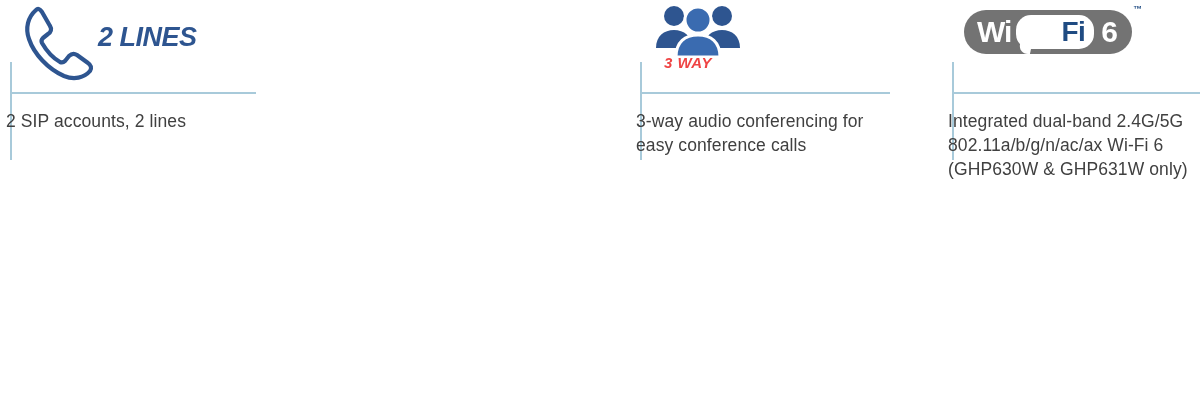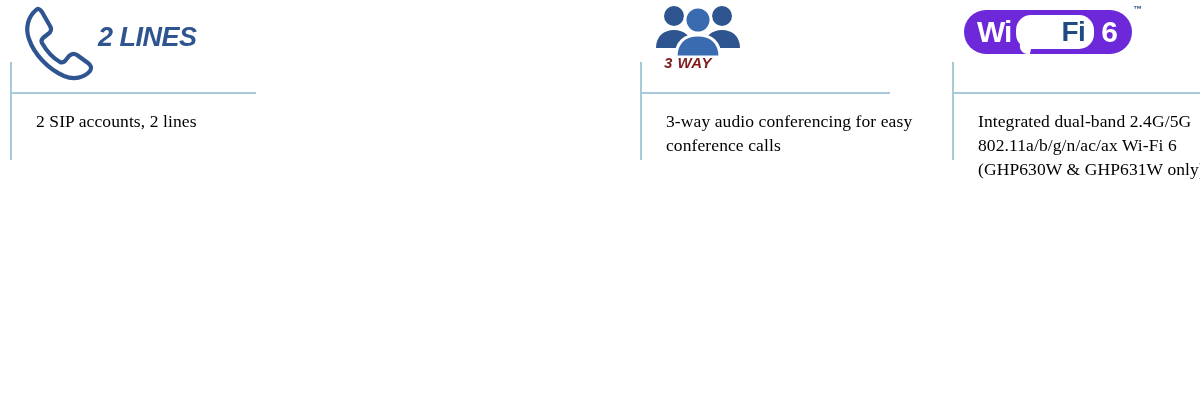--- a/index.html
+++ b/index.html
@@ -56,26 +56,26 @@
     position: absolute;
     left: 22px;
     top: 4px;
     height: 80px;
     display: flex;
     align-items: flex-start;
   }
 
   .desc {
     position: absolute;
-    left: 36px;
+    left: 6px;
     width: 252px;
     font-size: 17.5px;
     line-height: 24px;
-    color: #000000;
-    font-family: Liberation Serif, serif;
+    color: #404040;
+    font-family: Liberation Sans, sans-serif;
     letter-spacing: 0.1px;
   }
   .row1 .desc { top: 109px; }
   .col4 .desc { width: 246px; }
 
   
   .two-lines {
     display: flex;
     align-items: center;
     justify-content: center;
@@ -97,35 +97,35 @@
     width: 92px;
     height: 78px;
   }
   .three-way-text {
     position: absolute;
     left: 12px;
     top: 50px;
     font-size: 15px;
     font-weight: bold;
     font-style: italic;
-    color: #7f1d1d;
+    color: #ef4444;
     letter-spacing: 0.5px;
     font-family: "Liberation Sans", sans-serif;
   }
 
   
   .wifi6 {
     position: relative;
     display: inline-block;
     padding-top: 6px;
   }
   .wifi6-badge {
     display: flex;
     align-items: center;
-    background: #6d28d9;
+    background: #737373;
     border-radius: 22px;
     height: 44px;
     padding: 0 14px 0 13px;
   }
   .wifi6-wi {
     color: #ffffff;
     font-size: 30px;
     font-weight: bold;
     font-family: "Liberation Sans", sans-serif;
     line-height: 1;

